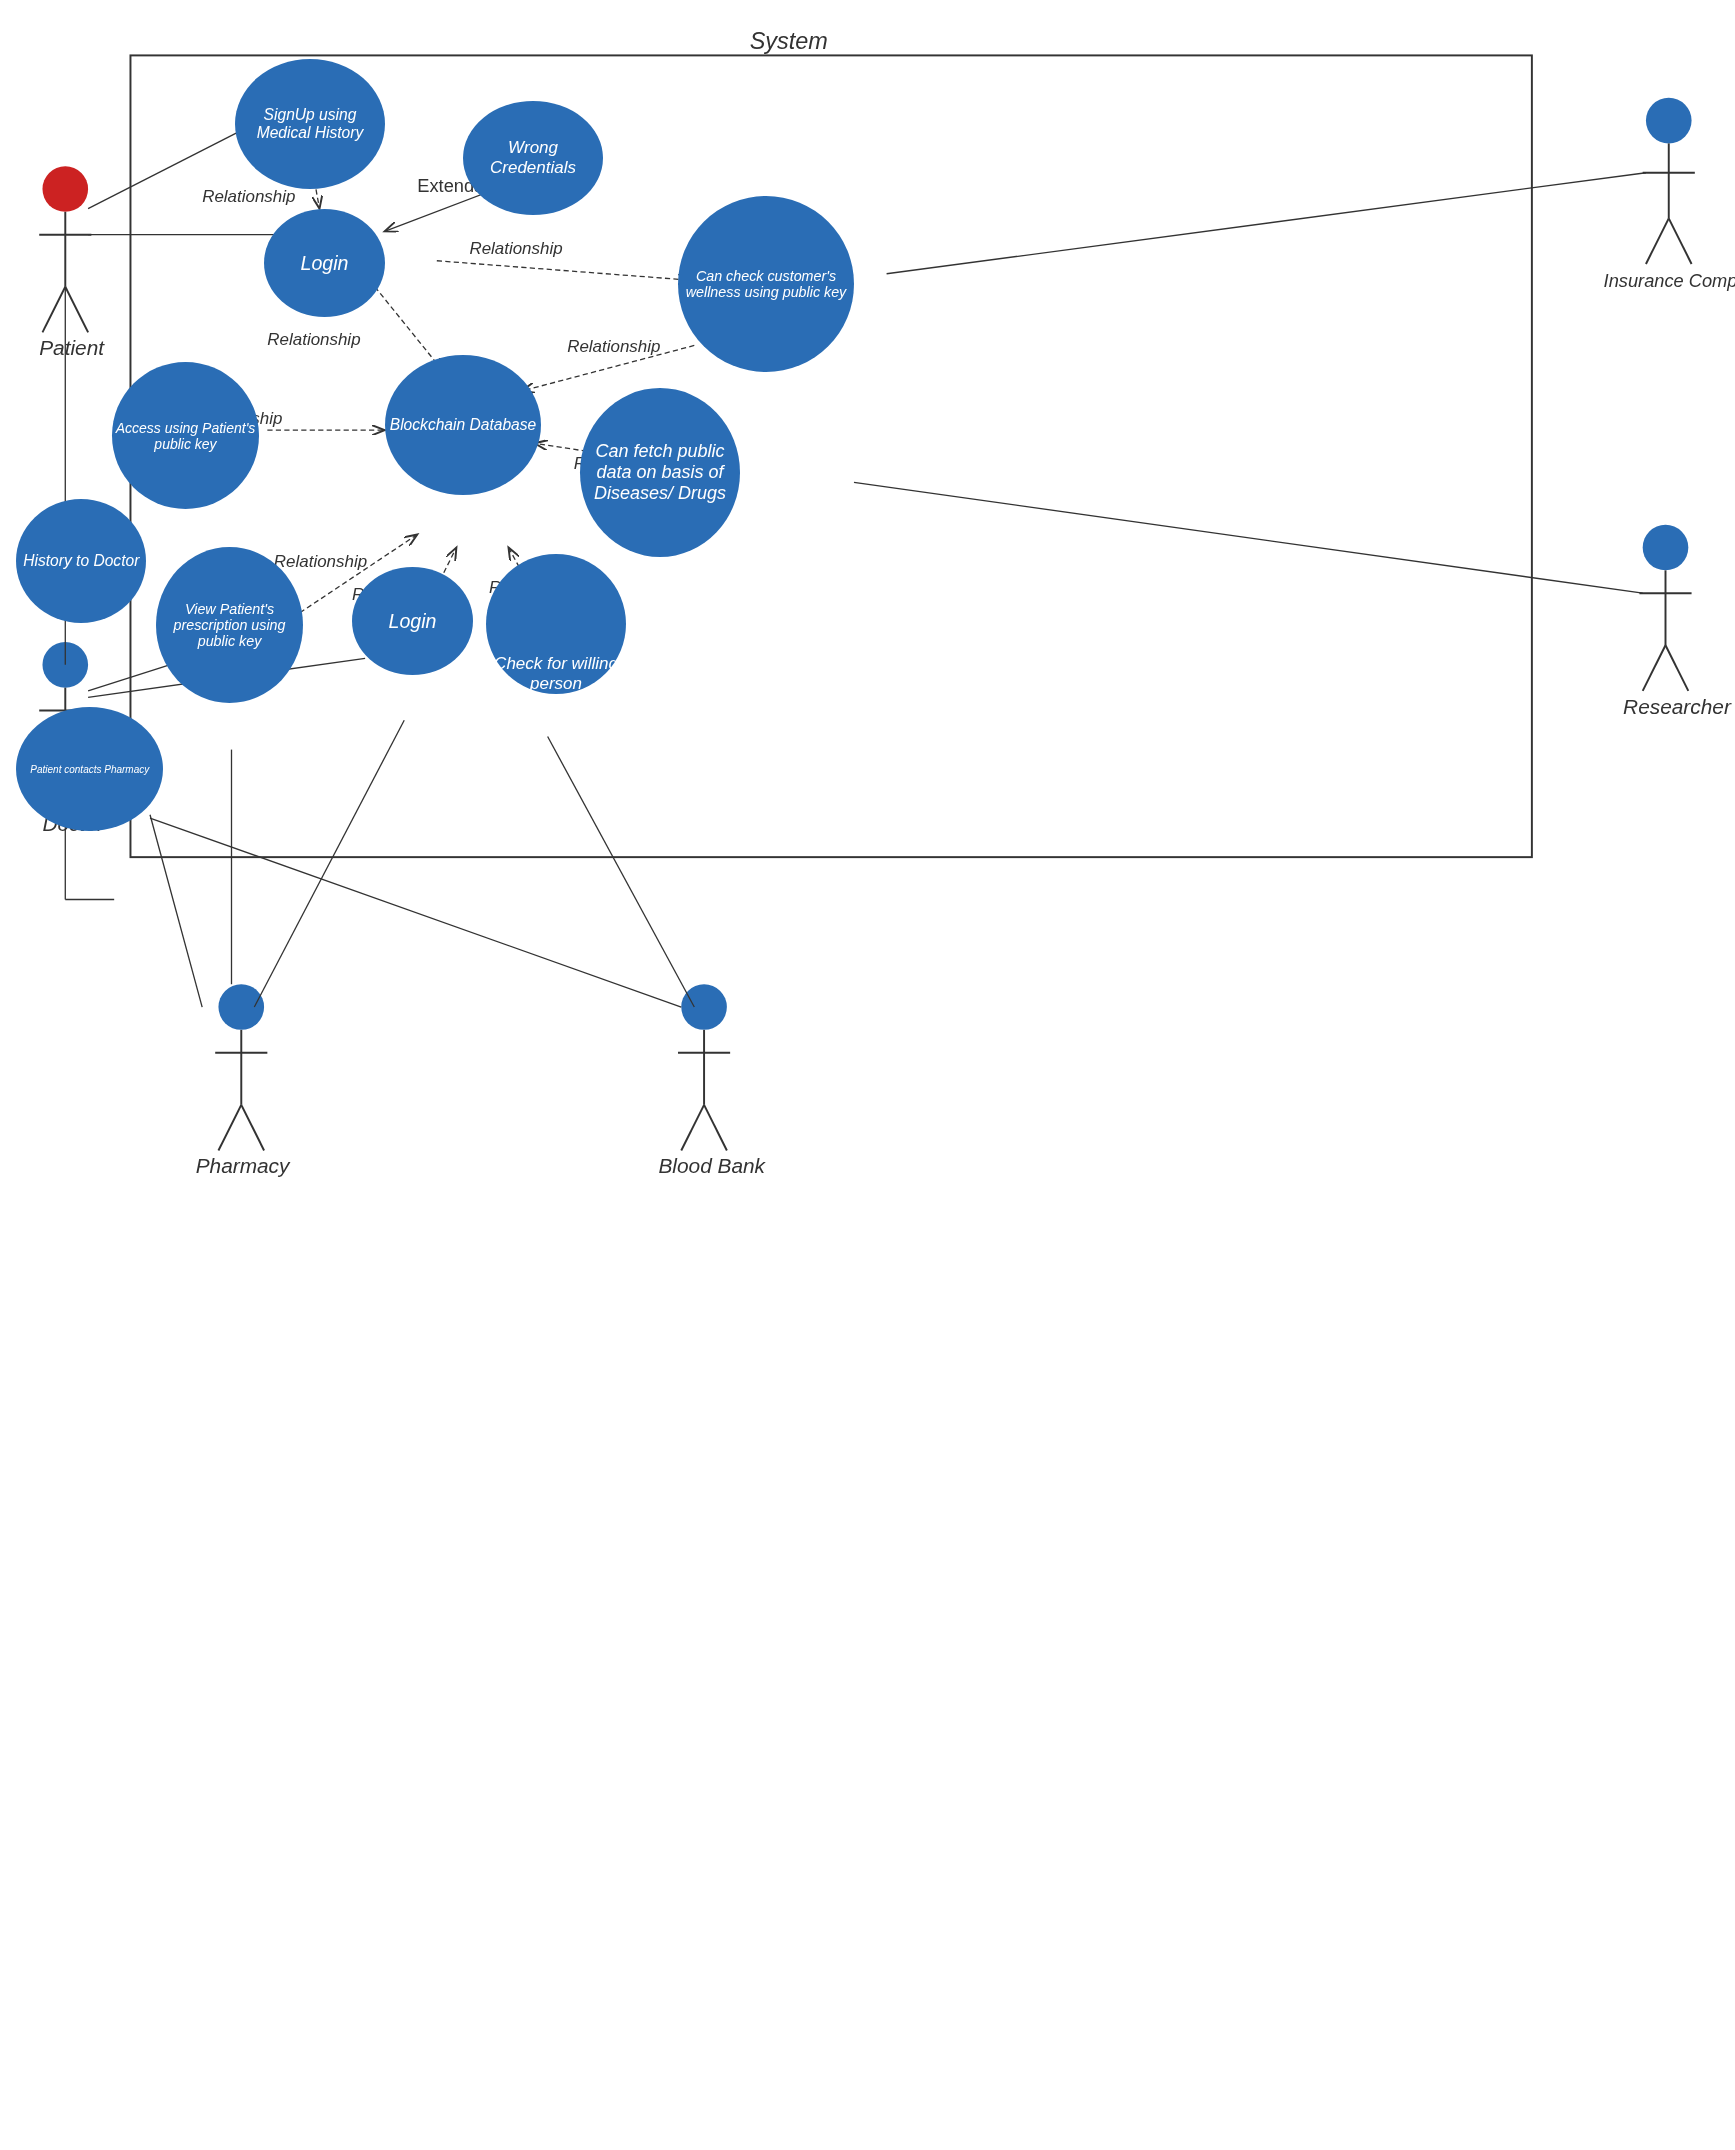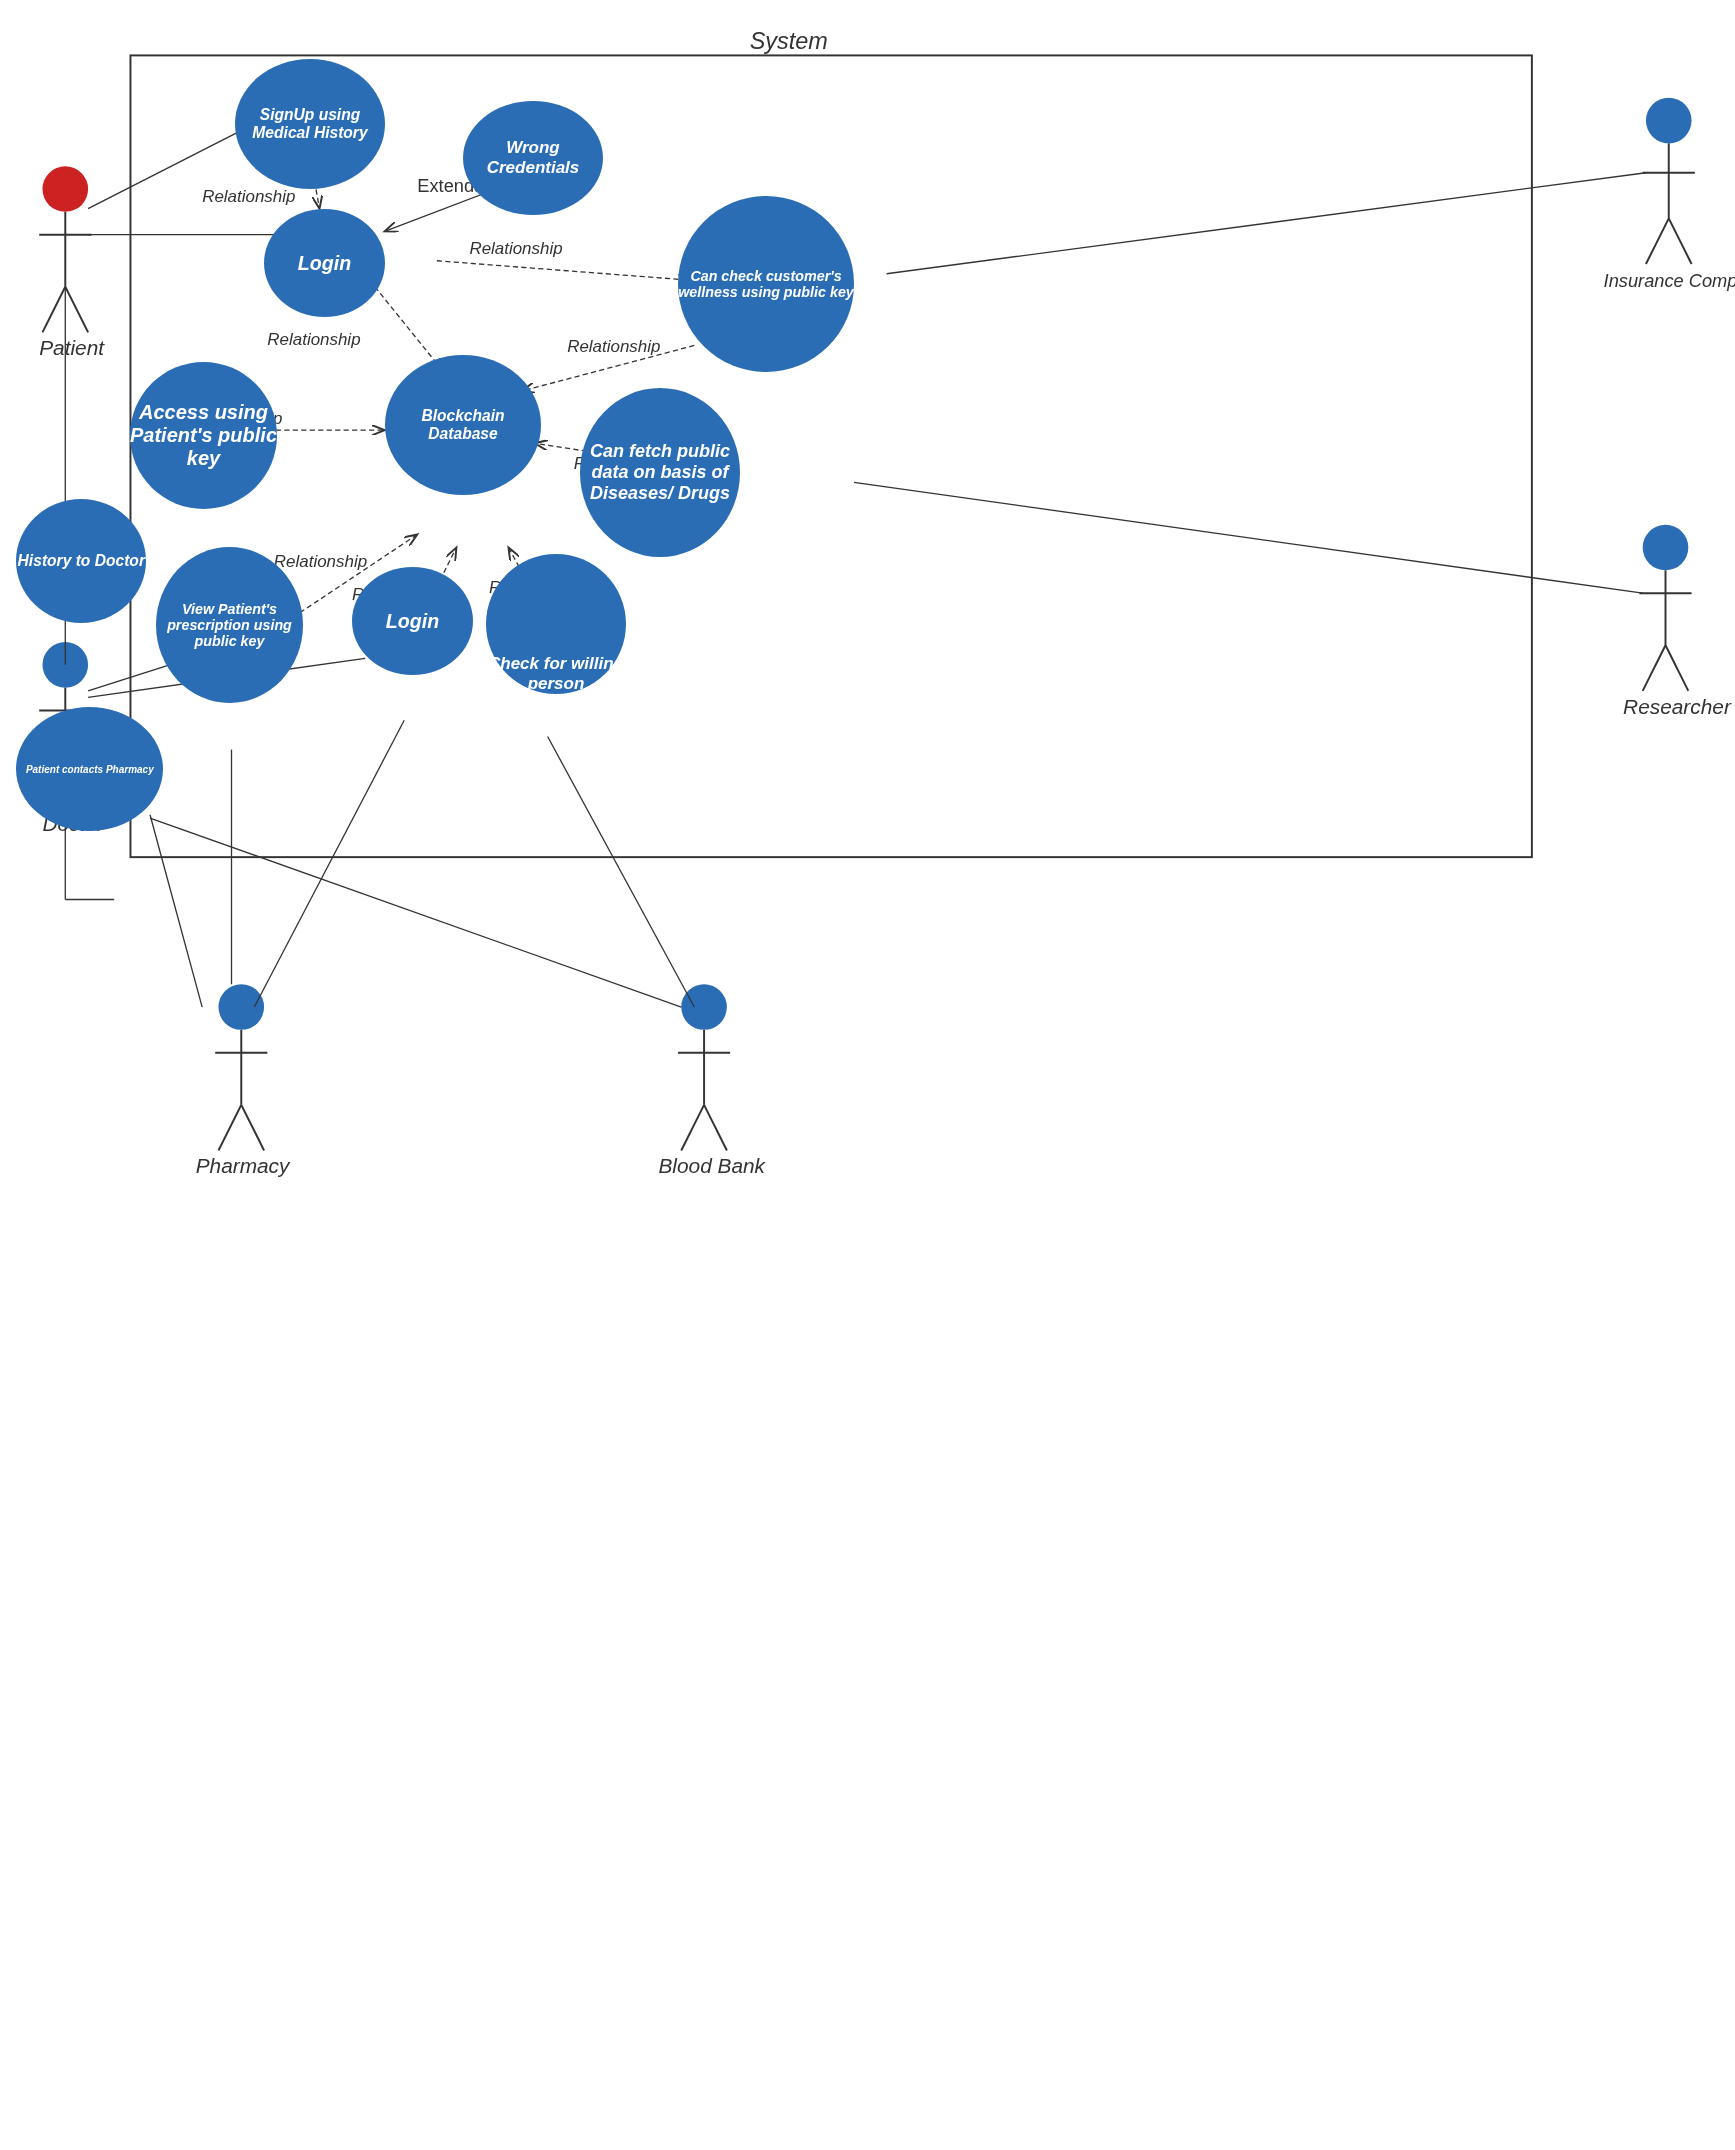--- a/index.html
+++ b/index.html
@@ -26,21 +26,21 @@
     .use-case-ellipse {
       position: absolute;
       background: #2a6db5;
       border-radius: 50%;
       display: flex;
       align-items: center;
       justify-content: center;
       text-align: center;
       color: white;
       font-style: italic;
-      font-weight: bold;
+      font-weight: normal;
     }
   </style>
 </head>
 <body>
 
 <div class="diagram-container">
 
   <svg class="connections" viewBox="0 0 2663 3300" width="1736" height="2151">
     <defs>
       <marker id="arrow" markerWidth="10" markerHeight="7" refX="10" refY="3.5" orient="auto">
@@ -168,21 +168,21 @@
   </div>
 
   <div class="use-case-ellipse" style="left:264px; top:209px; width:121px; height:108px; font-size:19.6px;">
     <span>Login</span>
   </div>
 
   <div class="use-case-ellipse" style="left:678px; top:196px; width:176px; height:176px; font-size:14.3px;">
     <span>Can check customer's wellness using public key</span>
   </div>
 
-  <div class="use-case-ellipse" style="left:130px; top:362px; width:147px; height:147px; font-size:20px;">
+  <div class="use-case-ellipse" style="left:112px; top:362px; width:147px; height:147px; font-size:14px;">
     <span>Access using Patient's public key</span>
   </div>
 
   <div class="use-case-ellipse" style="left:385px; top:355px; width:156px; height:140px; font-size:15.6px;text-align:center;">
     <span>Blockchain Database</span>
   </div>
 
   <div class="use-case-ellipse" style="left:580px; top:388px; width:160px; height:169px; font-size:18px;">
     <span>Can fetch public data on basis of Diseases/ Drugs</span>
   </div>

